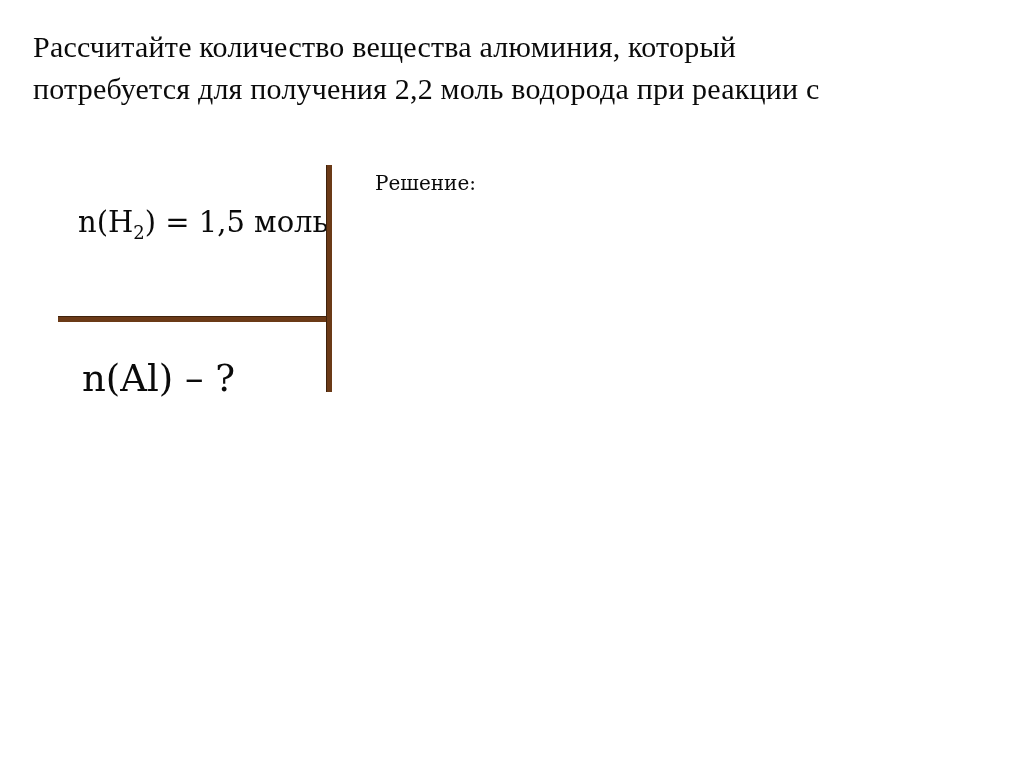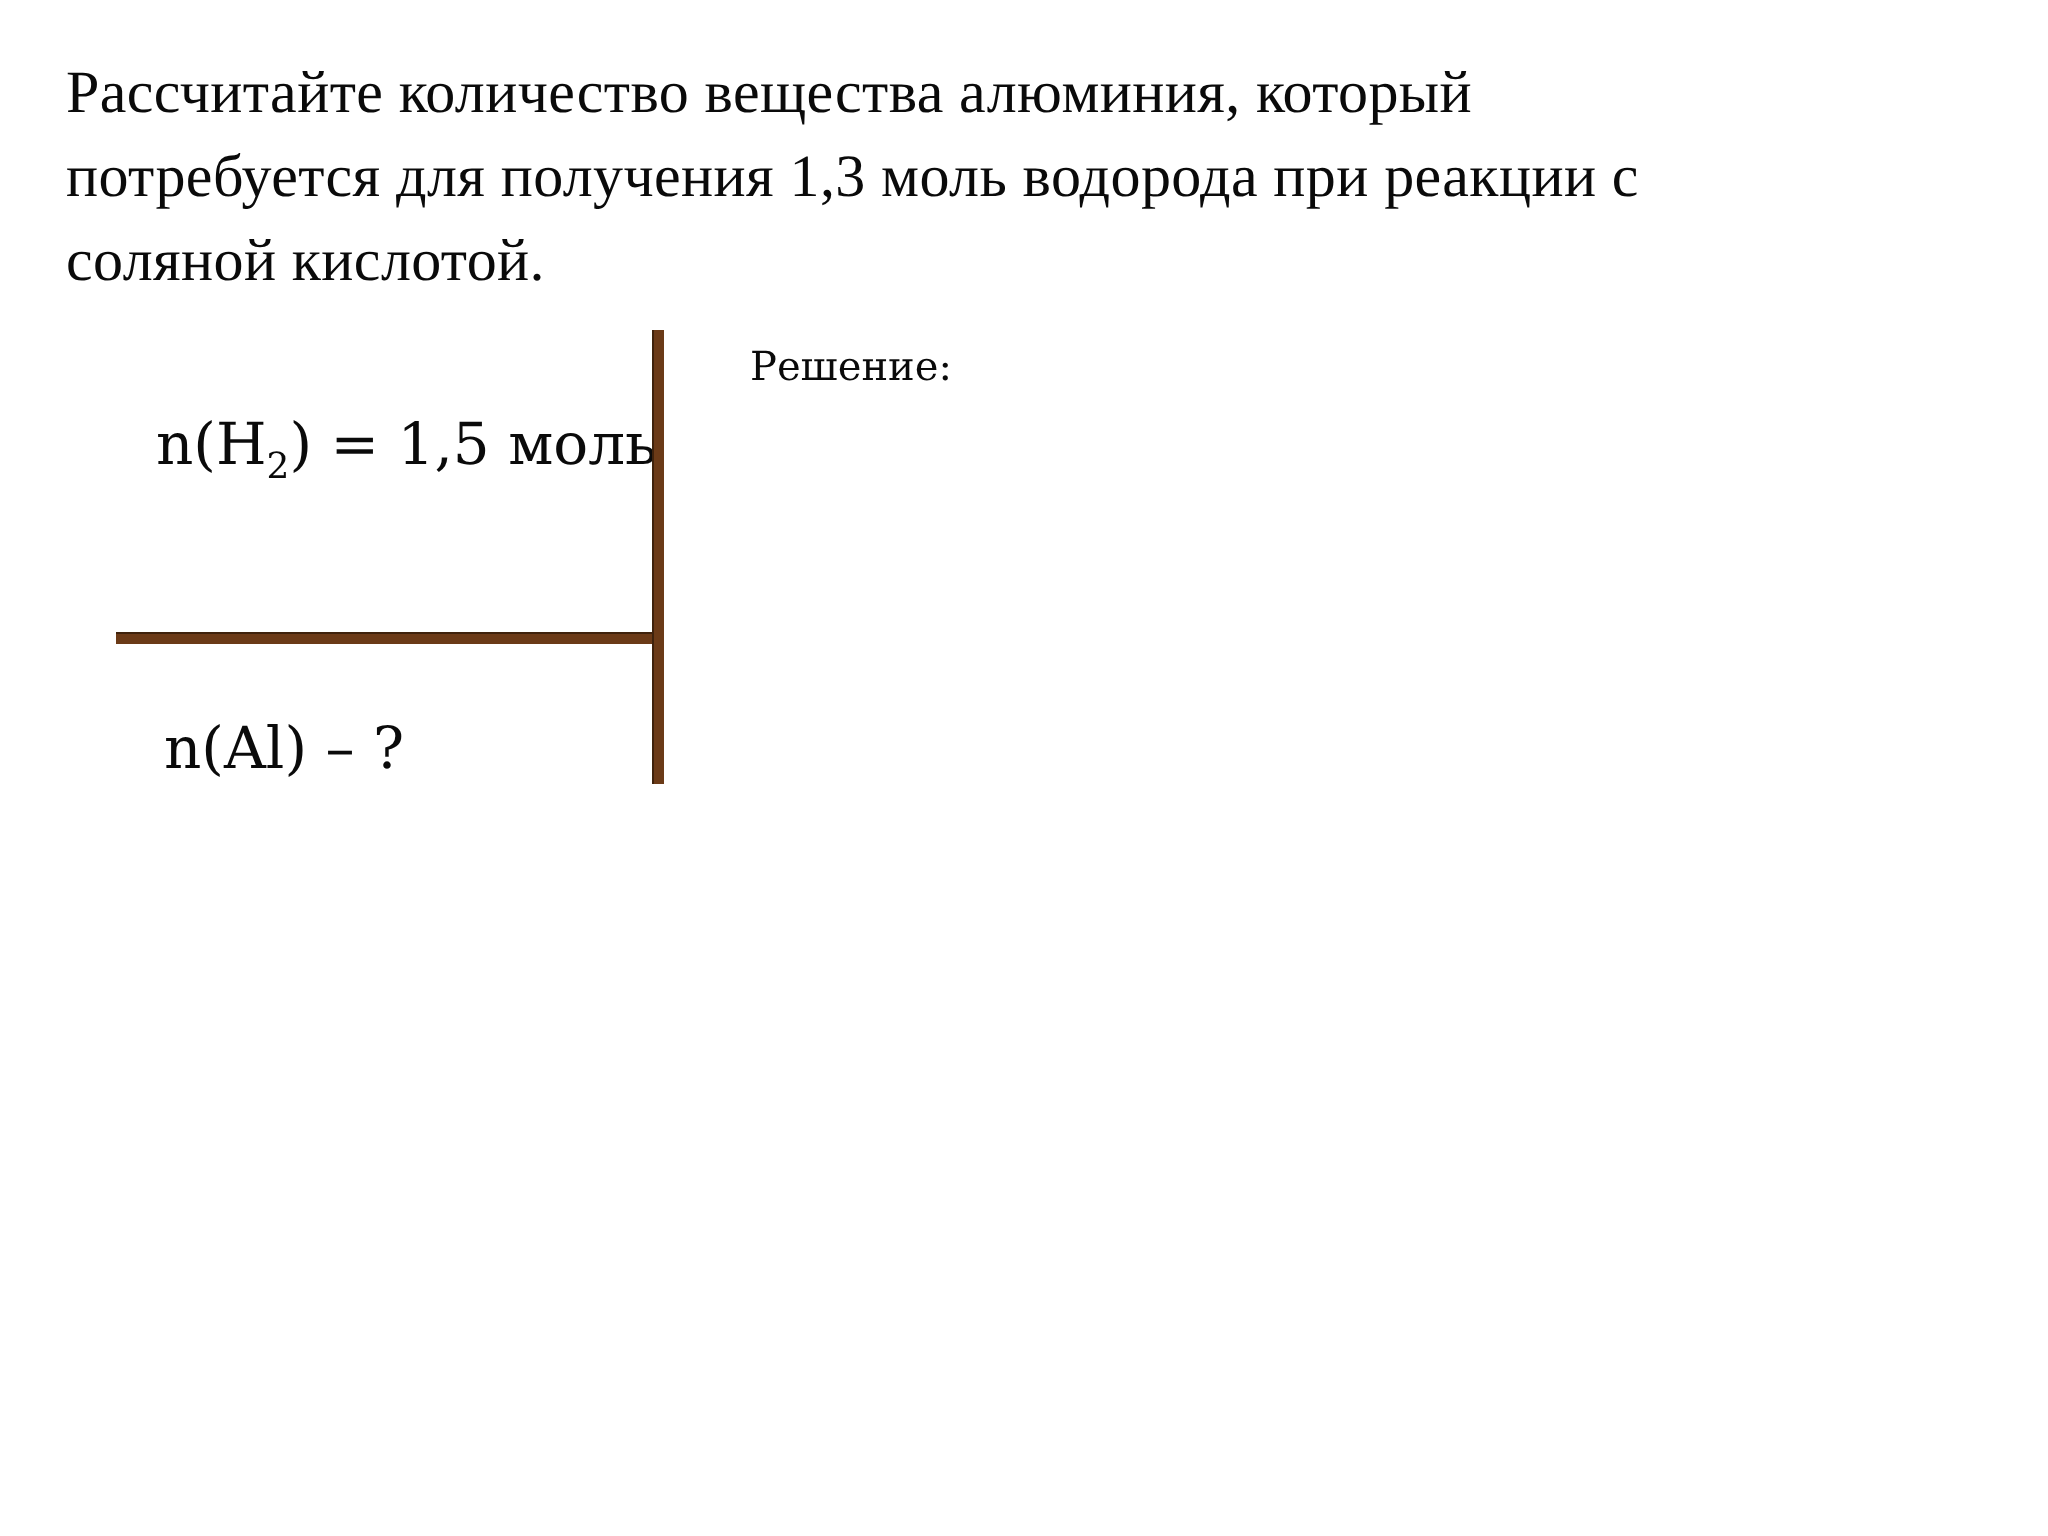--- a/index.html
+++ b/index.html
@@ -49,21 +49,21 @@
   .given-formula sub {
     font-size: 0.62em;
     line-height: 0;
   }
 
   .unknown {
     position: absolute;
     left: 82px;
     top: 357px;
     font-family: "DejaVu Serif", serif;
-    font-size: 29px;
+    font-size: 37px;
     color: #0a0a0a;
     white-space: nowrap;
   }
 
   .solution-label {
     position: absolute;
     left: 375px;
     top: 171px;
     font-family: "DejaVu Serif", serif;
     font-size: 20px;
@@ -92,22 +92,21 @@
     border-left: 1px solid #3f220c;
   }
 </style>
 </head>
 <body>
 
 <div class="slide">
 
   <div class="title">
     <div>Рассчитайте количество вещества алюминия, который</div>
-    <div>потребуется для получения 1,3 моль водорода при реакции с</div>
-    <div>соляной кислотой.</div>
+    <div>потребуется для получения 2,2 моль водорода при реакции с</div>
   </div>
 
   <div class="given-block">
     <div class="given-formula"><span>n(H</span><sub>2</sub><span>) = 1,5 моль</span></div>
   </div>
 
   <div class="divider-h"></div>
   <div class="divider-v"></div>
 
   <div class="unknown">n(Al) – ?</div>

